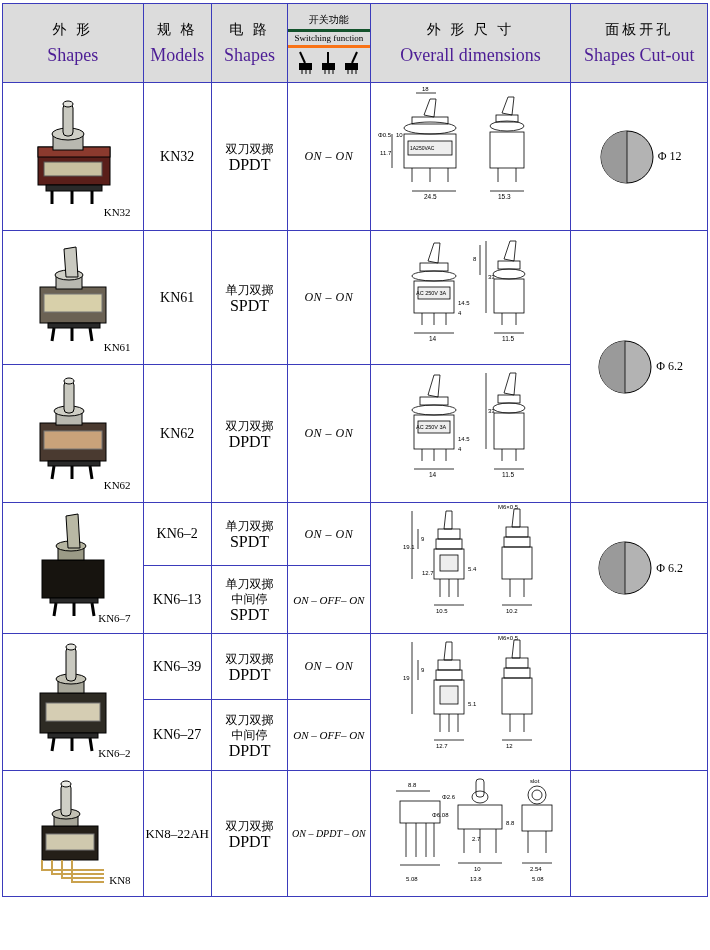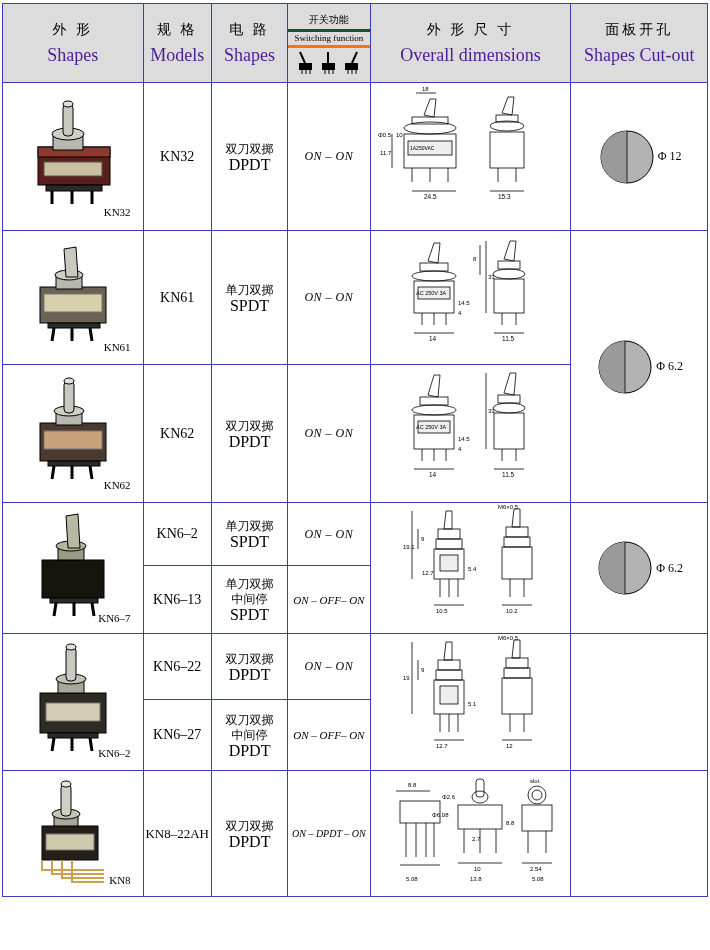--- a/index.html
+++ b/index.html
@@ -460,21 +460,21 @@
           <rect x="58" y="6" width="10" height="34" rx="4" fill="#c9c9c0" stroke="#000"></rect>
           <ellipse cx="63" cy="6" rx="5" ry="3" fill="#e3e3dd" stroke="#000"></ellipse>
           <rect x="40" y="92" width="50" height="5" fill="#2a2a2a" stroke="#000"></rect>
           <line x1="46" y1="97" x2="44" y2="110" stroke="#000" stroke-width="3"></line>
           <line x1="64" y1="97" x2="64" y2="110" stroke="#000" stroke-width="3"></line>
           <line x1="82" y1="97" x2="84" y2="110" stroke="#000" stroke-width="3"></line>
         </svg>
         <span class="shape-label">KN6–2</span>
       </div>
     </td>
-    <td class="model-txt">KN6–22</td>
+    <td class="model-txt">KN6–39</td>
     <td>
       <div class="circ-cn">双刀双掷</div>
       <div class="circ-en">DPDT</div>
     </td>
     <td class="fn-txt">ON – ON</td>
     <td class="dim-cell" rowspan="2">
       <div class="dim-wrap">
       <svg width="196" height="132" viewBox="0 0 196 132">
         <g stroke="#000" fill="none" stroke-width="0.8">
           <path d="M72 24 L74 6 L80 6 L80 24 Z" fill="#fff"></path>

